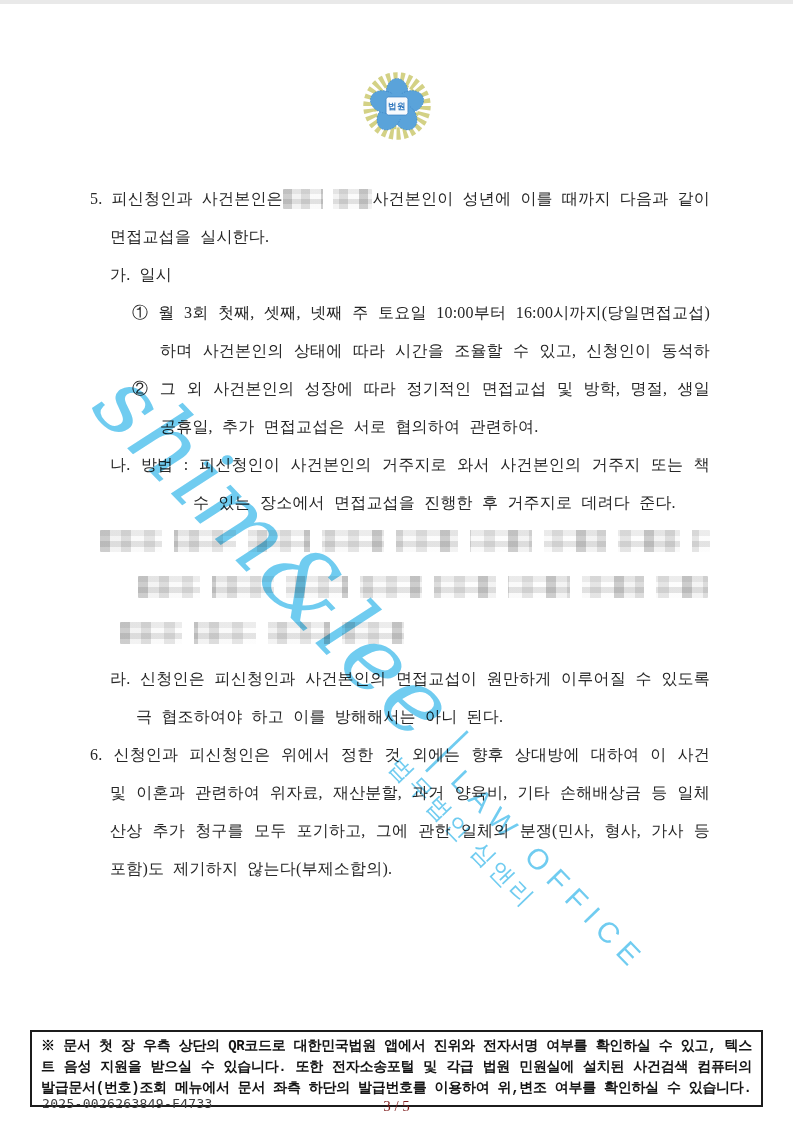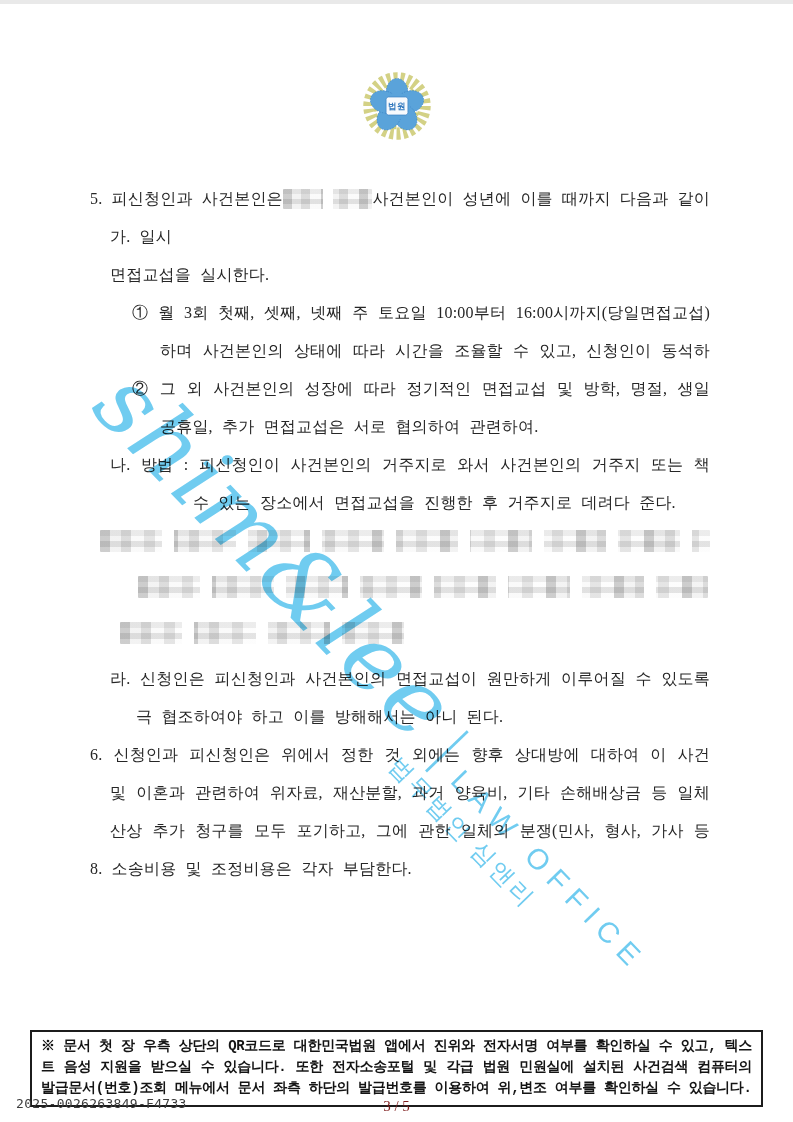--- a/index.html
+++ b/index.html
@@ -65,21 +65,21 @@
   .wm-firm{font-family:"Liberation Sans","DejaVu Sans",sans-serif;font-size:24px;line-height:1;letter-spacing:3px;font-weight:500;margin-top:9px;margin-left:-54px;}
 
   
   .notice-box{
     position:absolute;left:30px;top:1026px;width:711px;
     border:2px solid #1c1c1c;padding:4px 9px 6px;
     font-family:Liberation Mono, monospace;
     font-size:14px;font-weight:700;line-height:1.5;color:#141414;
     text-align:justify;letter-spacing:-.3px;
   }
-  .issue{position:absolute;left:16px;top:1092px;
+  .issue{position:absolute;left:42px;top:1092px;
     font-family:"DejaVu Sans Mono","Liberation Mono",monospace;
     font-size:13px;color:#3c3c3c;letter-spacing:.3px;}
   .pageno{position:absolute;left:0;top:1094px;width:100%;text-align:center;
     font-size:15px;color:#7f1d1d;}
 </style>
 </head>
 <body>
 
 <div class="page">
 
@@ -106,42 +106,42 @@
       <span class="wm-firm">법무법인 심앤리</span>
     </span>
   </div>
 
   <div class="content">
     <div class="ln l1flex">
       <span>5. 피신청인과 사건본인은</span>
       <span class="redact inline"></span>
       <span>사건본인이 성년에 이를 때까지 다음과 같이</span>
     </div>
+    <div class="ln in20">면접교섭을 실시한다.</div>
     <div class="ln in20">가. 일시</div>
-    <div class="ln in20">면접교섭을 실시한다.</div>
     <div class="ln in42 just">① 월 3회 첫째, 셋째, 넷째 주 토요일 10:00부터 16:00시까지(당일면접교섭)로</div>
     <div class="ln in70 just">하며 사건본인의 상태에 따라 시간을 조율할 수 있고, 신청인이 동석하여</div>
     <div class="ln in42 just">② 그 외 사건본인의 성장에 따라 정기적인 면접교섭 및 방학, 명절, 생일 및</div>
     <div class="ln in70">공휴일, 추가 면접교섭은 서로 협의하여 관련하여.</div>
     <div class="ln in20 just">나. 방법 : 피신청인이 사건본인의 거주지로 와서 사건본인의 거주지 또는 책임질</div>
     <div class="ln in103">수 있는 장소에서 면접교섭을 진행한 후 거주지로 데려다 준다.</div>
     <div class="ln rline">
         <div class="redact r1"></div>
       </div>
     <div class="ln rline">
         <div class="redact r2"></div>
       </div>
     <div class="ln rline">
         <div class="redact r3"></div>
       </div>
     <div class="ln in20 just">라. 신청인은 피신청인과 사건본인의 면접교섭이 원만하게 이루어질 수 있도록 적</div>
     <div class="ln in46">극 협조하여야 하고 이를 방해해서는 아니 된다.</div>
     <div class="ln just">6. 신청인과 피신청인은 위에서 정한 것 외에는 향후 상대방에 대하여 이 사건 혼인</div>
     <div class="ln in20 just">및 이혼과 관련하여 위자료, 재산분할, 과거 양육비, 기타 손해배상금 등 일체의 재</div>
     <div class="ln in20 just">산상 추가 청구를 모두 포기하고, 그에 관한 일체의 분쟁(민사, 형사, 가사 등 모두</div>
-    <div class="ln">8. 소송비용 및 조정비용은 각자 부담한다.</div>
+    <div class="ln in20">포함)도 제기하지 않는다(부제소합의).</div>
   </div>
 
   <div class="notice-box">※ 문서 첫 장 우측 상단의 QR코드로 대한민국법원 앱에서 진위와 전자서명 여부를 확인하실 수 있고, 텍스트 음성 지원을 받으실 수 있습니다. 또한 전자소송포털 및 각급 법원 민원실에 설치된 사건검색 컴퓨터의 발급문서(번호)조회 메뉴에서 문서 좌측 하단의 발급번호를 이용하여 위,변조 여부를 확인하실 수 있습니다.</div>
   <div class="issue">2025-0026263849-F4733</div>
   <div class="pageno">3 / 5</div>
 
 </div>
 
 </body></html>

